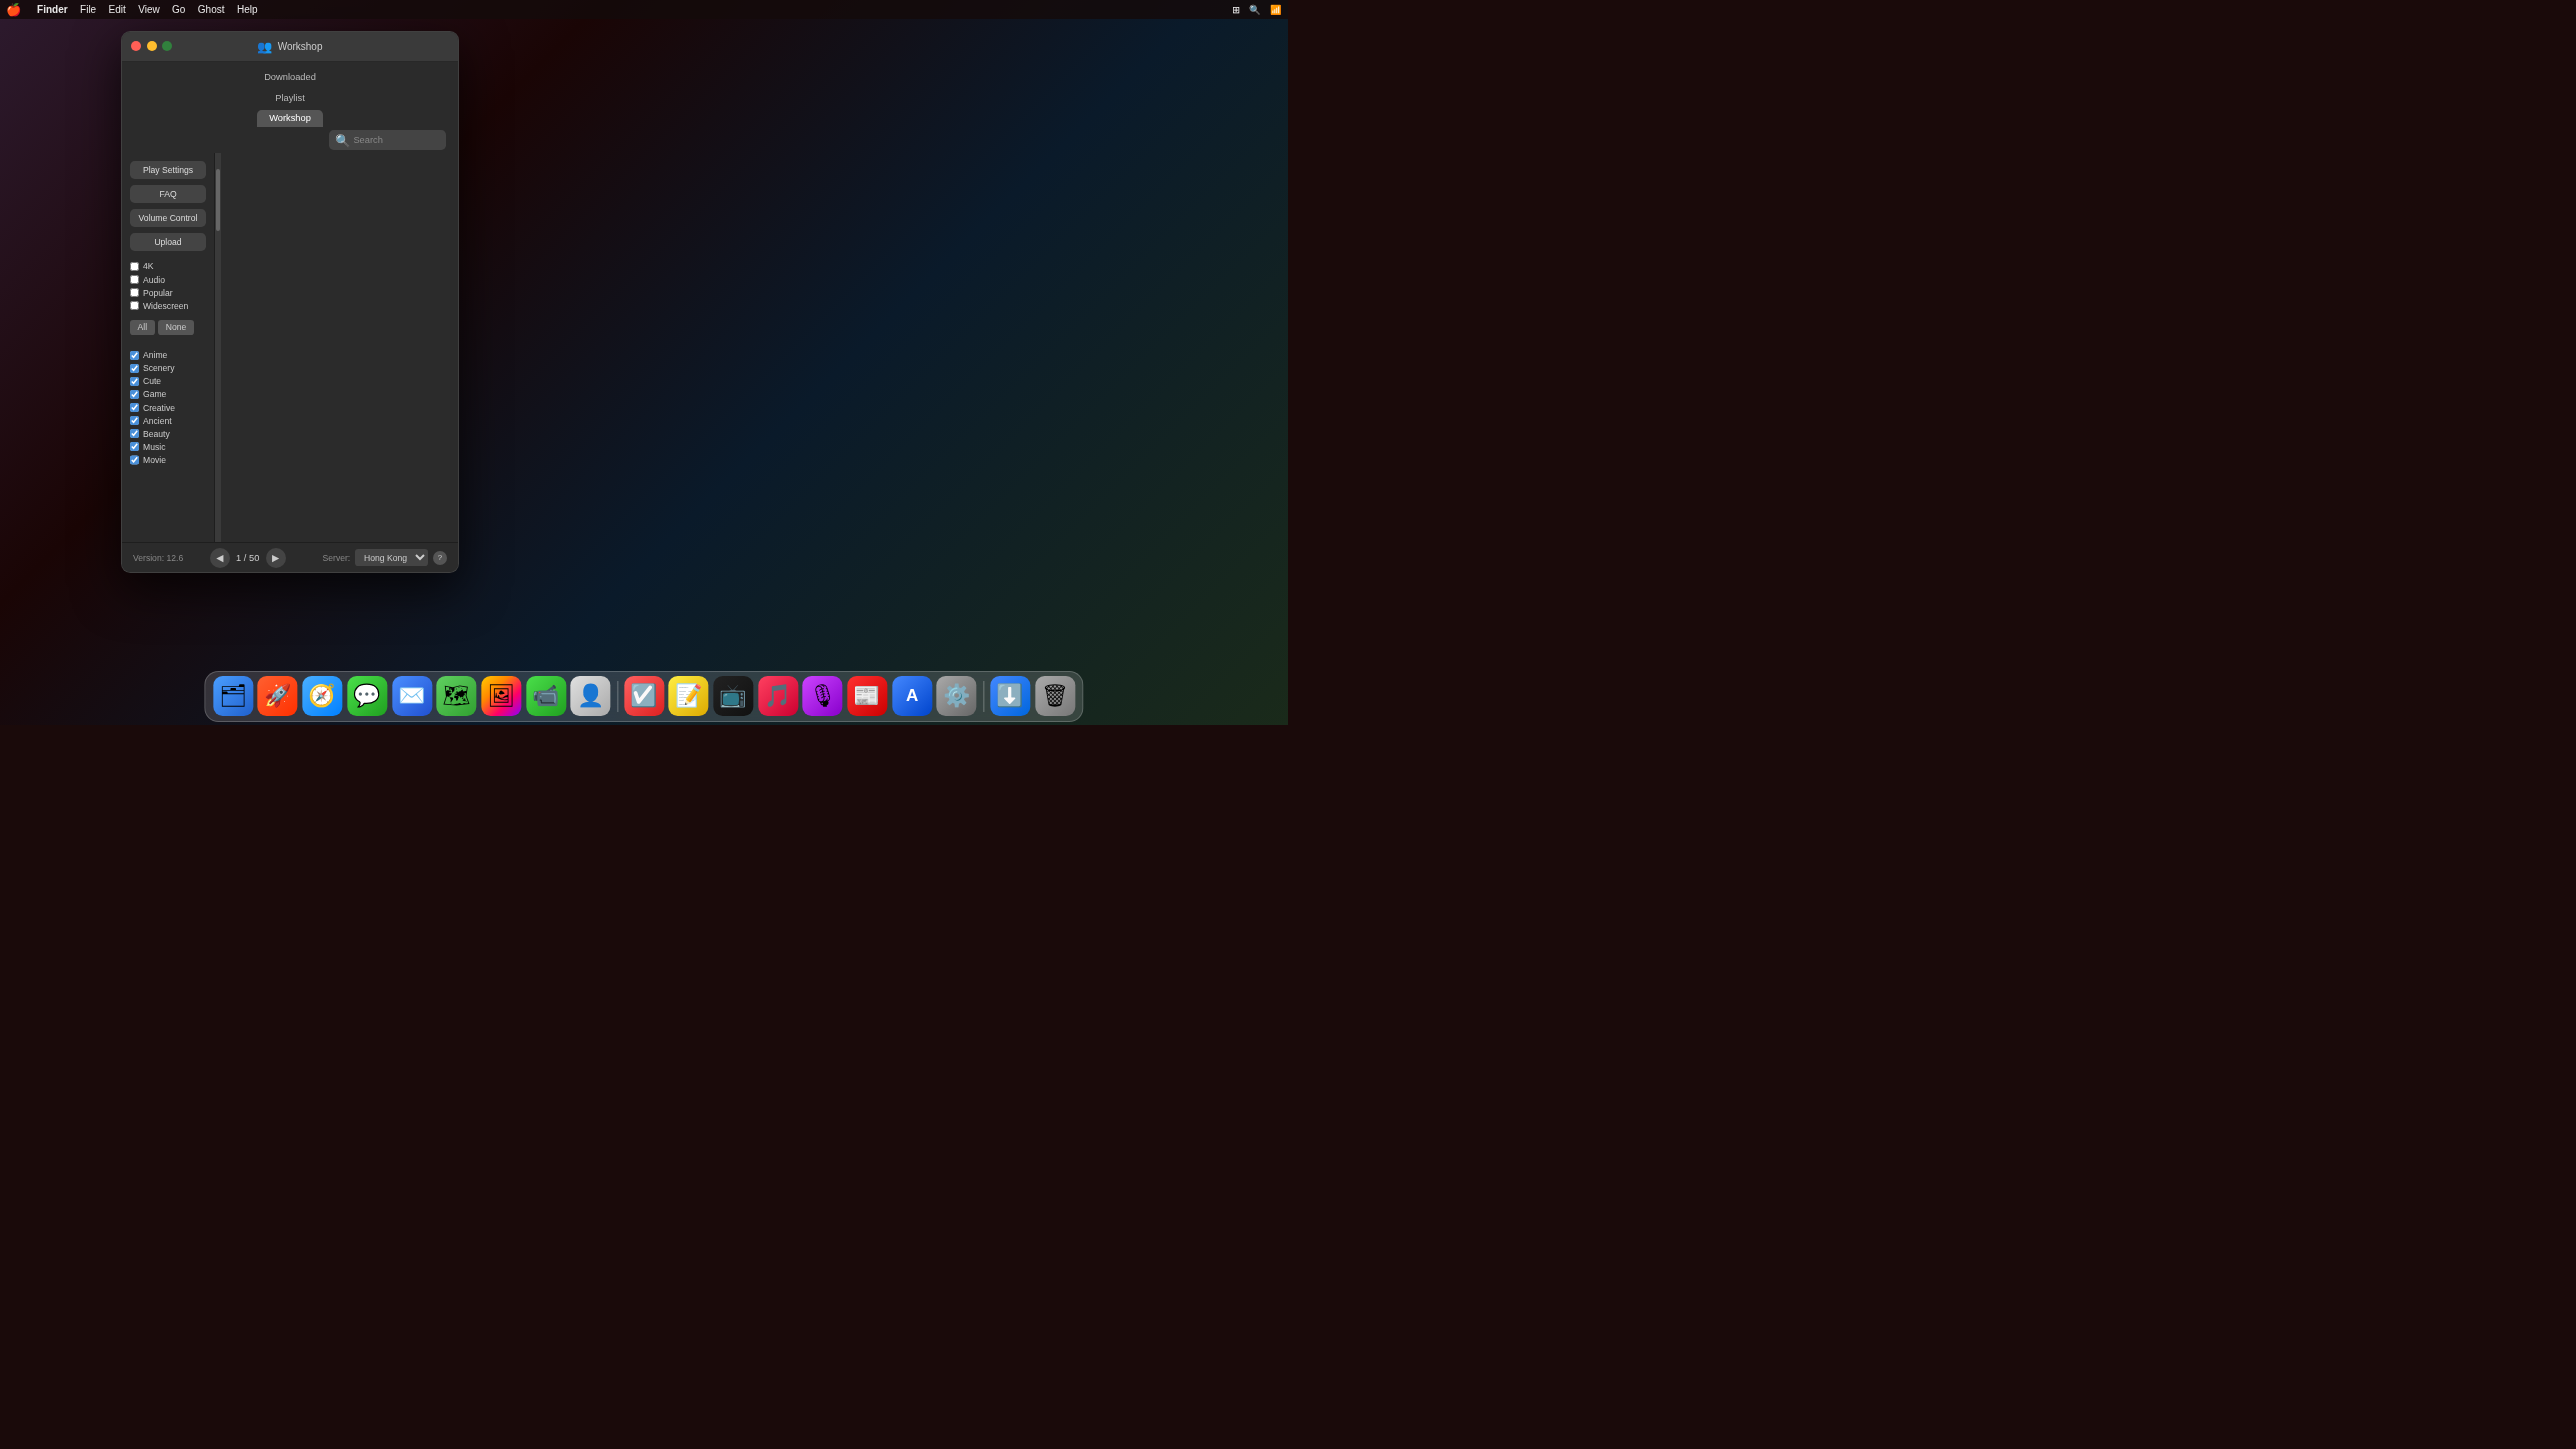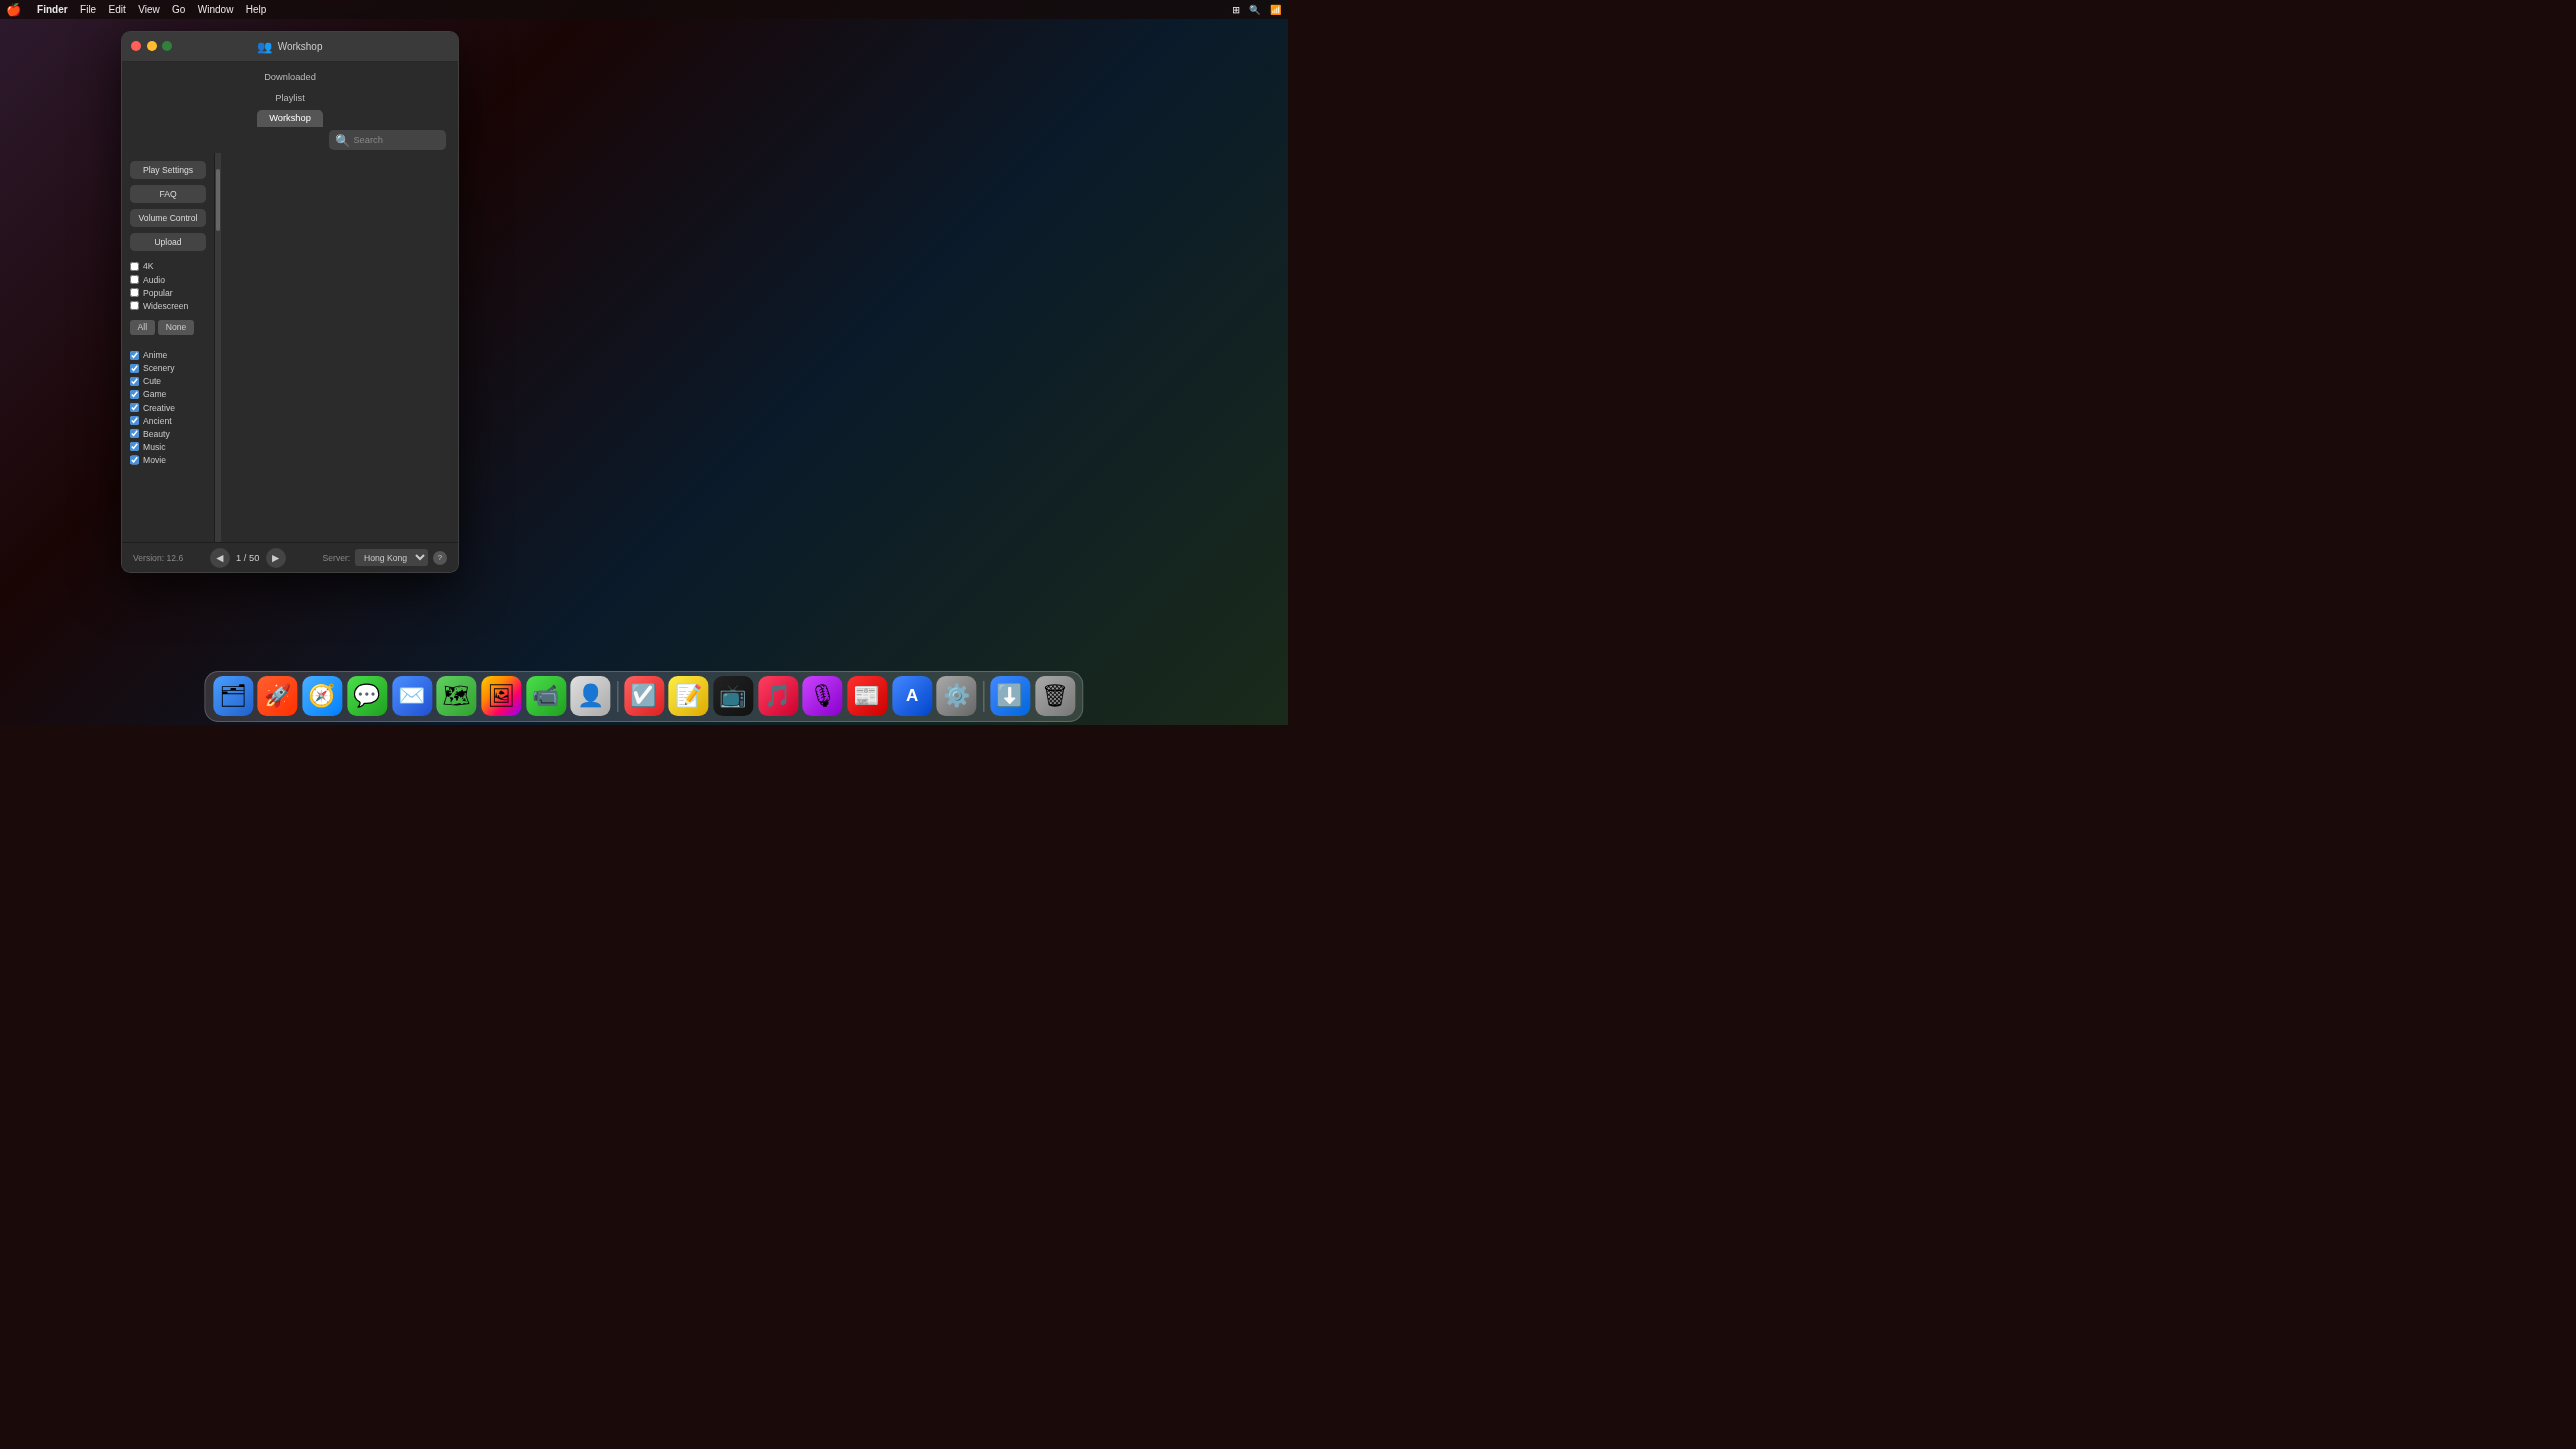--- a/index.html
+++ b/index.html
@@ -387,21 +387,21 @@
 
 <div class="desktop-bg"></div>
 
 <div class="menubar">
   <span class="menubar-apple">🍎</span>
   <span class="menubar-item bold">Finder</span>
   <span class="menubar-item">File</span>
   <span class="menubar-item">Edit</span>
   <span class="menubar-item">View</span>
   <span class="menubar-item">Go</span>
-  <span class="menubar-item">Window</span>
+  <span class="menubar-item">Ghost</span>
   <span class="menubar-item">Help</span>
   <div class="menubar-right">
     <span>⊞</span>
     <span>🔍</span>
     <span>📶</span>
   </div>
 </div>
 
 <div class="app-window">
 

